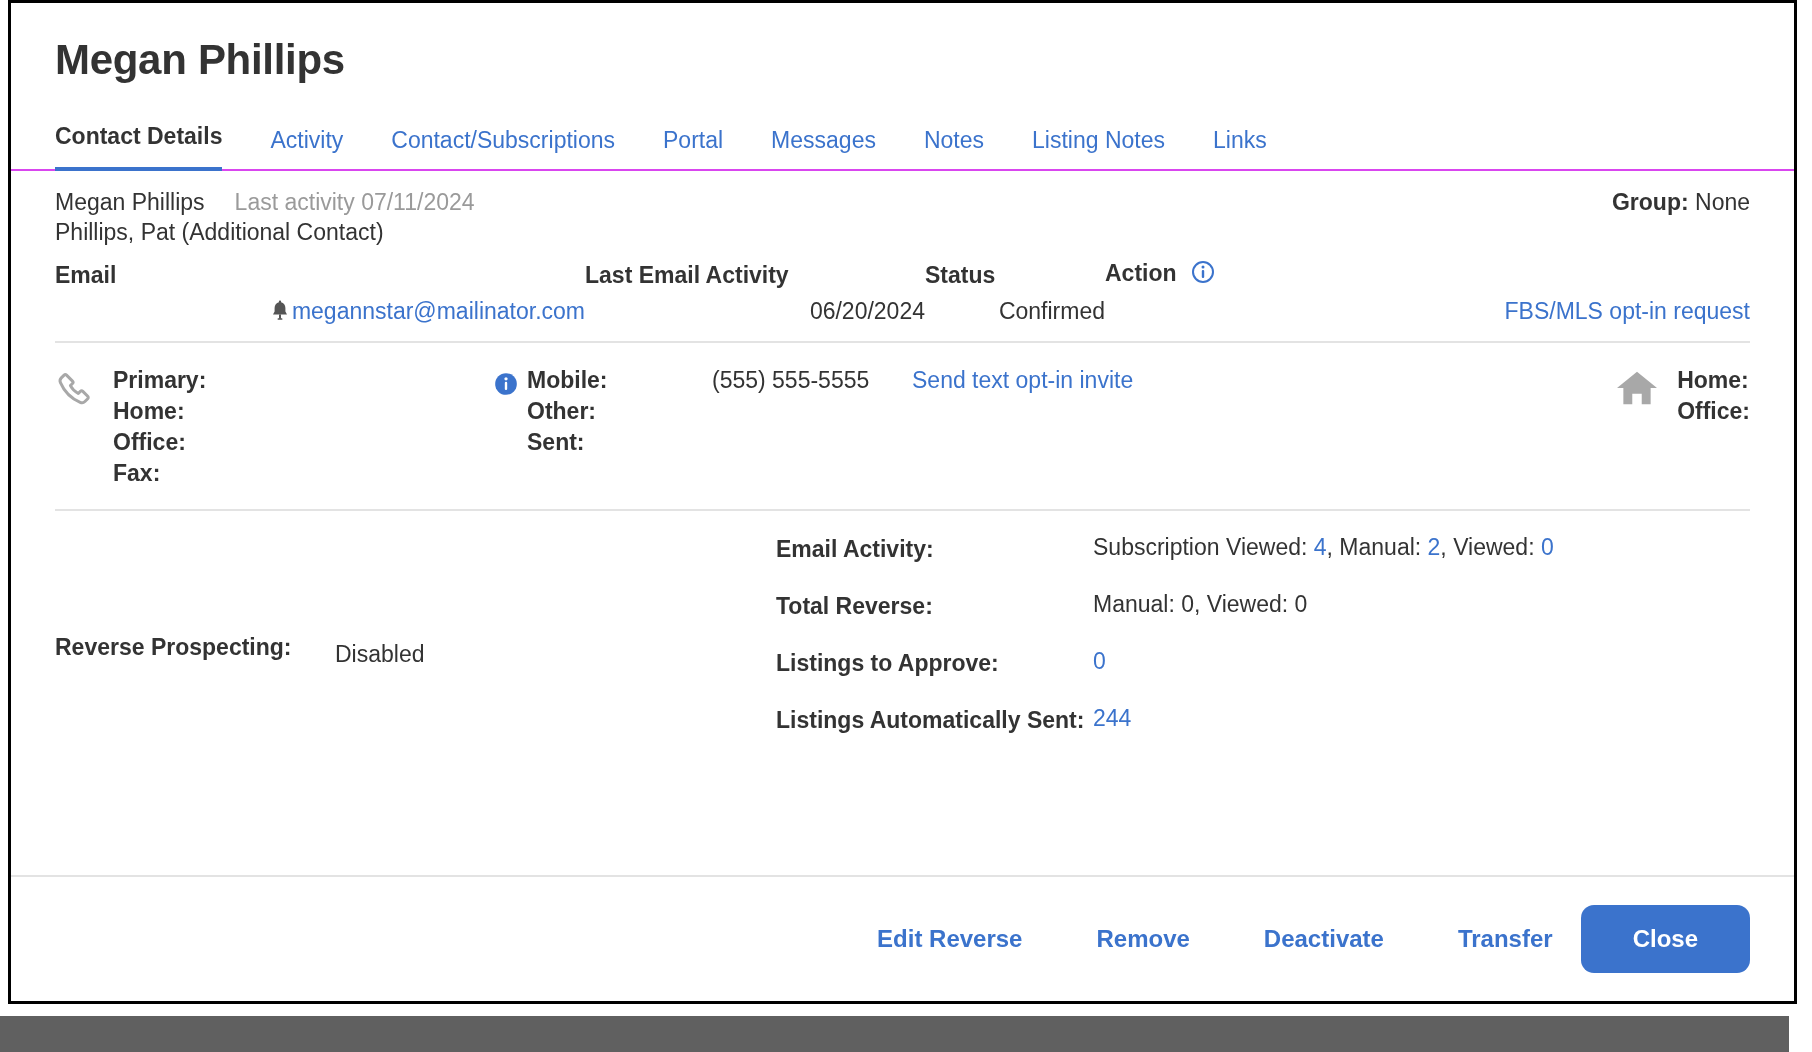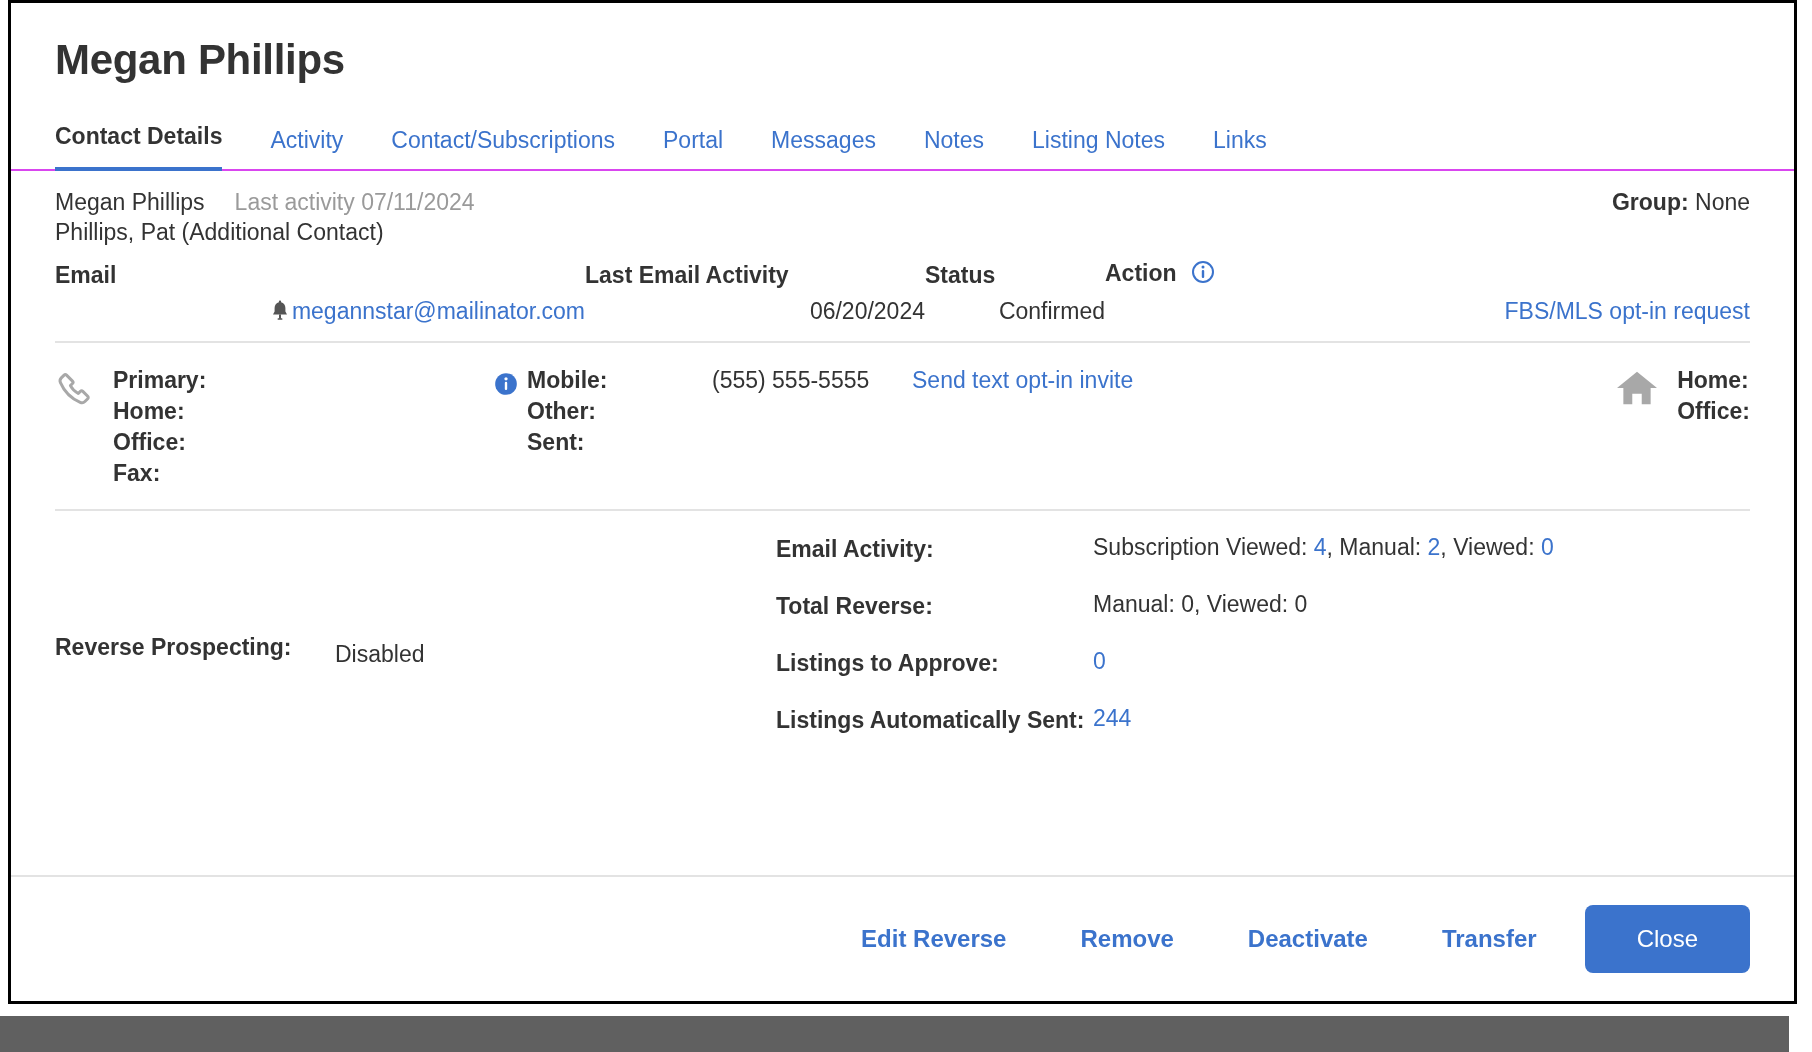--- a/index.html
+++ b/index.html
@@ -247,26 +247,26 @@
     color: #3b73cc;
     cursor: pointer;
     margin-right: 74px;
     white-space: nowrap;
   }
   .footer-link:last-of-type { margin-right: 0; }
   .btn-primary {
     background: #3b73cc;
     color: #ffffff;
     font-size: 24px;
-    font-weight: normal;
+    font-weight: bold;
     border: none;
-    border-radius: 8px;
+    border-radius: 13px;
     padding: 20px 52px;
     cursor: pointer;
-    margin-left: 48px;
+    margin-left: 28px;
     font-family: "Liberation Sans", sans-serif;
   }
 
   
   #hscroll-track {
     position: absolute;
     left: 0;
     top: 1016px;
     width: 1789px;
     height: 36px;

